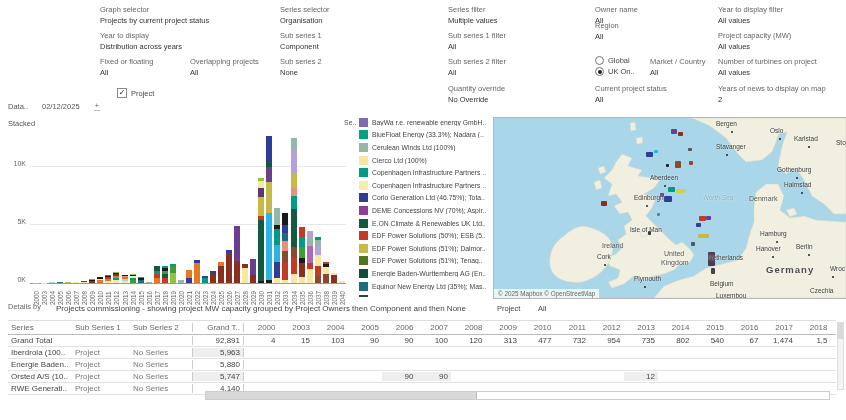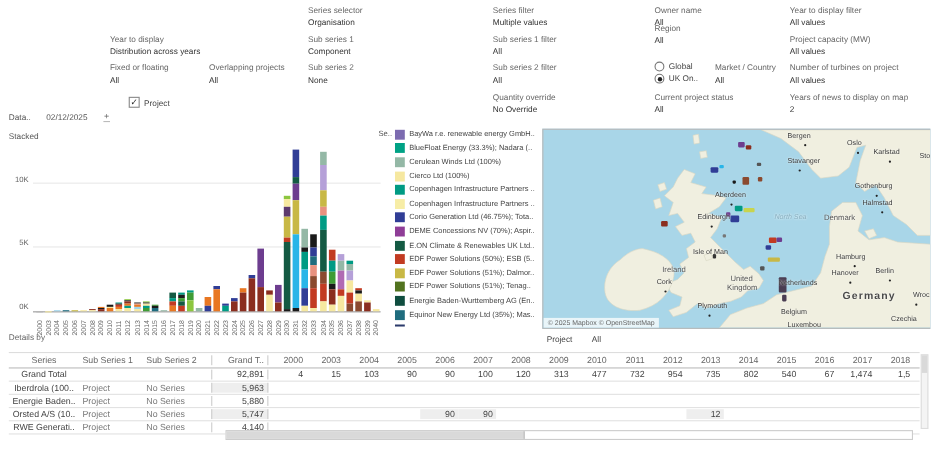--- a/index.html
+++ b/index.html
@@ -52,35 +52,39 @@
           color:#666;padding:1px 4px;}
   
   .details-lab{position:absolute;left:8px;top:302px;font-size:7.5px;color:#666;}
   .details-title{position:absolute;left:56px;top:304px;font-size:8px;color:#444;white-space:nowrap;}
   .proj-lab{position:absolute;left:497px;top:304px;font-size:7.5px;color:#444;}
   .proj-val{position:absolute;left:538px;top:304px;font-size:7.5px;color:#444;}
   .tbl{position:absolute;left:8px;top:320px;width:828px;border-top:1px solid #ddd;}
   .trow{display:flex;height:11px;align-items:center;border-bottom:1px solid #e2e2e2;font-size:8px;color:#444;}
   .trow.hdr{height:13px;color:#666;border-bottom:1px solid #bbb;}
   .tc{flex:0 0 auto;white-space:nowrap;overflow:hidden;padding:0 3px;box-sizing:border-box;}
-  .c-series{width:64px;text-align:center;} .c-sub1{width:58px;color:#777;} .c-sub2{width:62px;color:#777;}
+  .c-series{width:64px;} .c-sub1{width:58px;color:#777;} .c-sub2{width:62px;color:#777;}
   .hdr .c-sub1,.hdr .c-sub2{color:#666;}
   .c-grand{width:52px;text-align:right;border-left:1px solid #ccc;border-right:1px solid #ccc;}
   .c-year{width:34.5px;text-align:right;}
   .band{background:#eeeeee;}
   .hscroll{position:absolute;left:205px;top:391px;width:625px;height:9px;border:1px solid #ccc;background:#fff;box-sizing:border-box;}
   .hthumb{position:absolute;left:0;top:0;height:100%;width:270px;background:#d9d9d9;border-right:1px solid #bbb;}
   .vscroll{position:absolute;left:837px;top:322px;width:7px;height:68px;background:#f4f4f4;border:1px solid #ddd;box-sizing:border-box;}
   .vthumb{position:absolute;left:0;top:0;width:100%;height:16px;background:#d9d9d9;}
 </style>
 </head>
 <body>
 
 <div id="app">
 
+  <div class="ff" style="left:100px;top:5px">
+    <div class="fl">Graph selector</div>
+    <div class="fv">Projects by current project status</div>
+  </div>
   <div class="ff" style="left:280px;top:5px">
     <div class="fl">Series selector</div>
     <div class="fv">Organisation</div>
   </div>
   <div class="ff" style="left:448px;top:5px">
     <div class="fl">Series filter</div>
     <div class="fv">Multiple values</div>
   </div>
   <div class="ff" style="left:595px;top:5px">
     <div class="fl">Owner name</div>
@@ -655,20 +659,21 @@
         <div class="mlabel big" style="left: 272px; top: 146px; font-weight: bold;">Germany</div>
         <div class="mlabel" style="left: 336px; top: 147px;">Wroc</div>
         <div class="mdot" style="left: 338px; top: 158px;"></div>
         <div class="mlabel" style="left: 316px; top: 169px;">Czechia</div>
         <div class="mlabel" style="left: 222px; top: 174px;">Luxembou</div>
       </div>
     <div class="attrib">© 2025 Mapbox © OpenStreetMap</div>
   </div>
 
   <div class="details-lab">Details by</div>
+  <div class="details-title">Projects commissioning  - showing project MW capacity grouped by Project Owners then Component and then None</div>
   <div class="proj-lab">Project</div>
   <div class="proj-val">All</div>
 
   <div class="tbl" id="tbl">
       <div class="trow hdr">
         <div class="tc c-series">Series</div>
         <div class="tc c-sub1">Sub Series 1</div>
         <div class="tc c-sub2">Sub Series 2</div>
         <div class="tc c-grand">Grand T..</div>
         <div class="tc c-year">2000</div>

